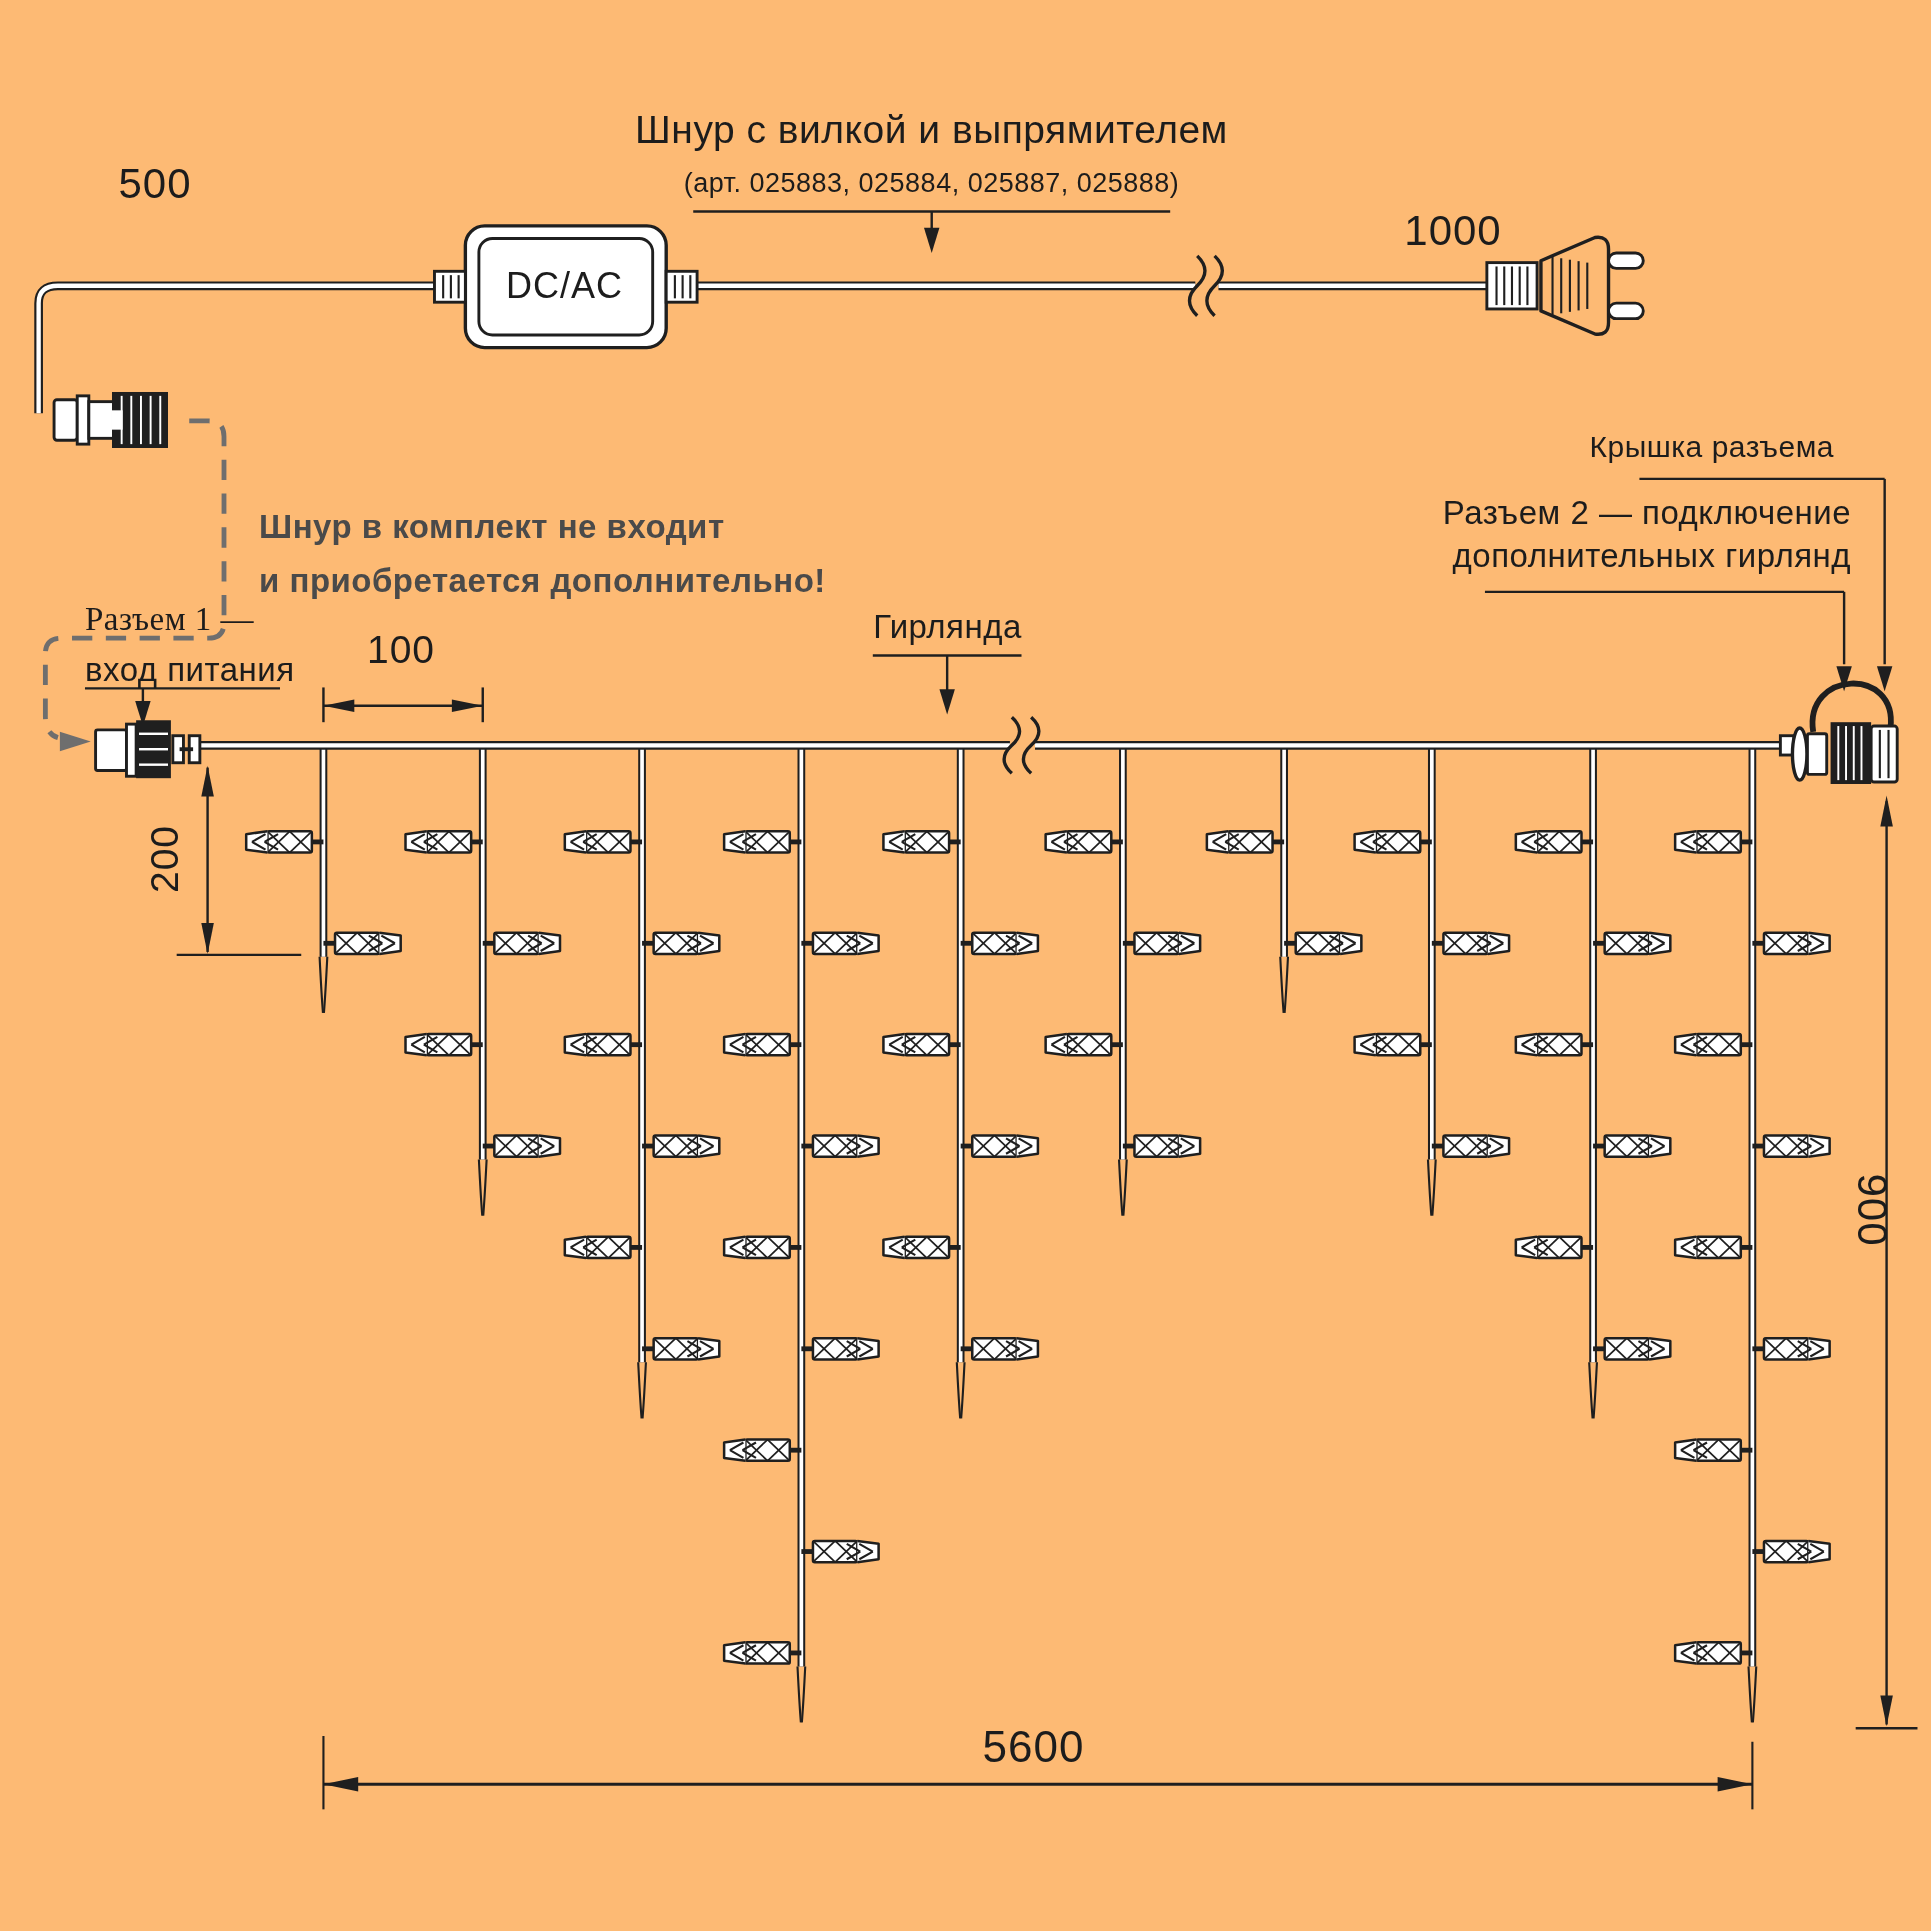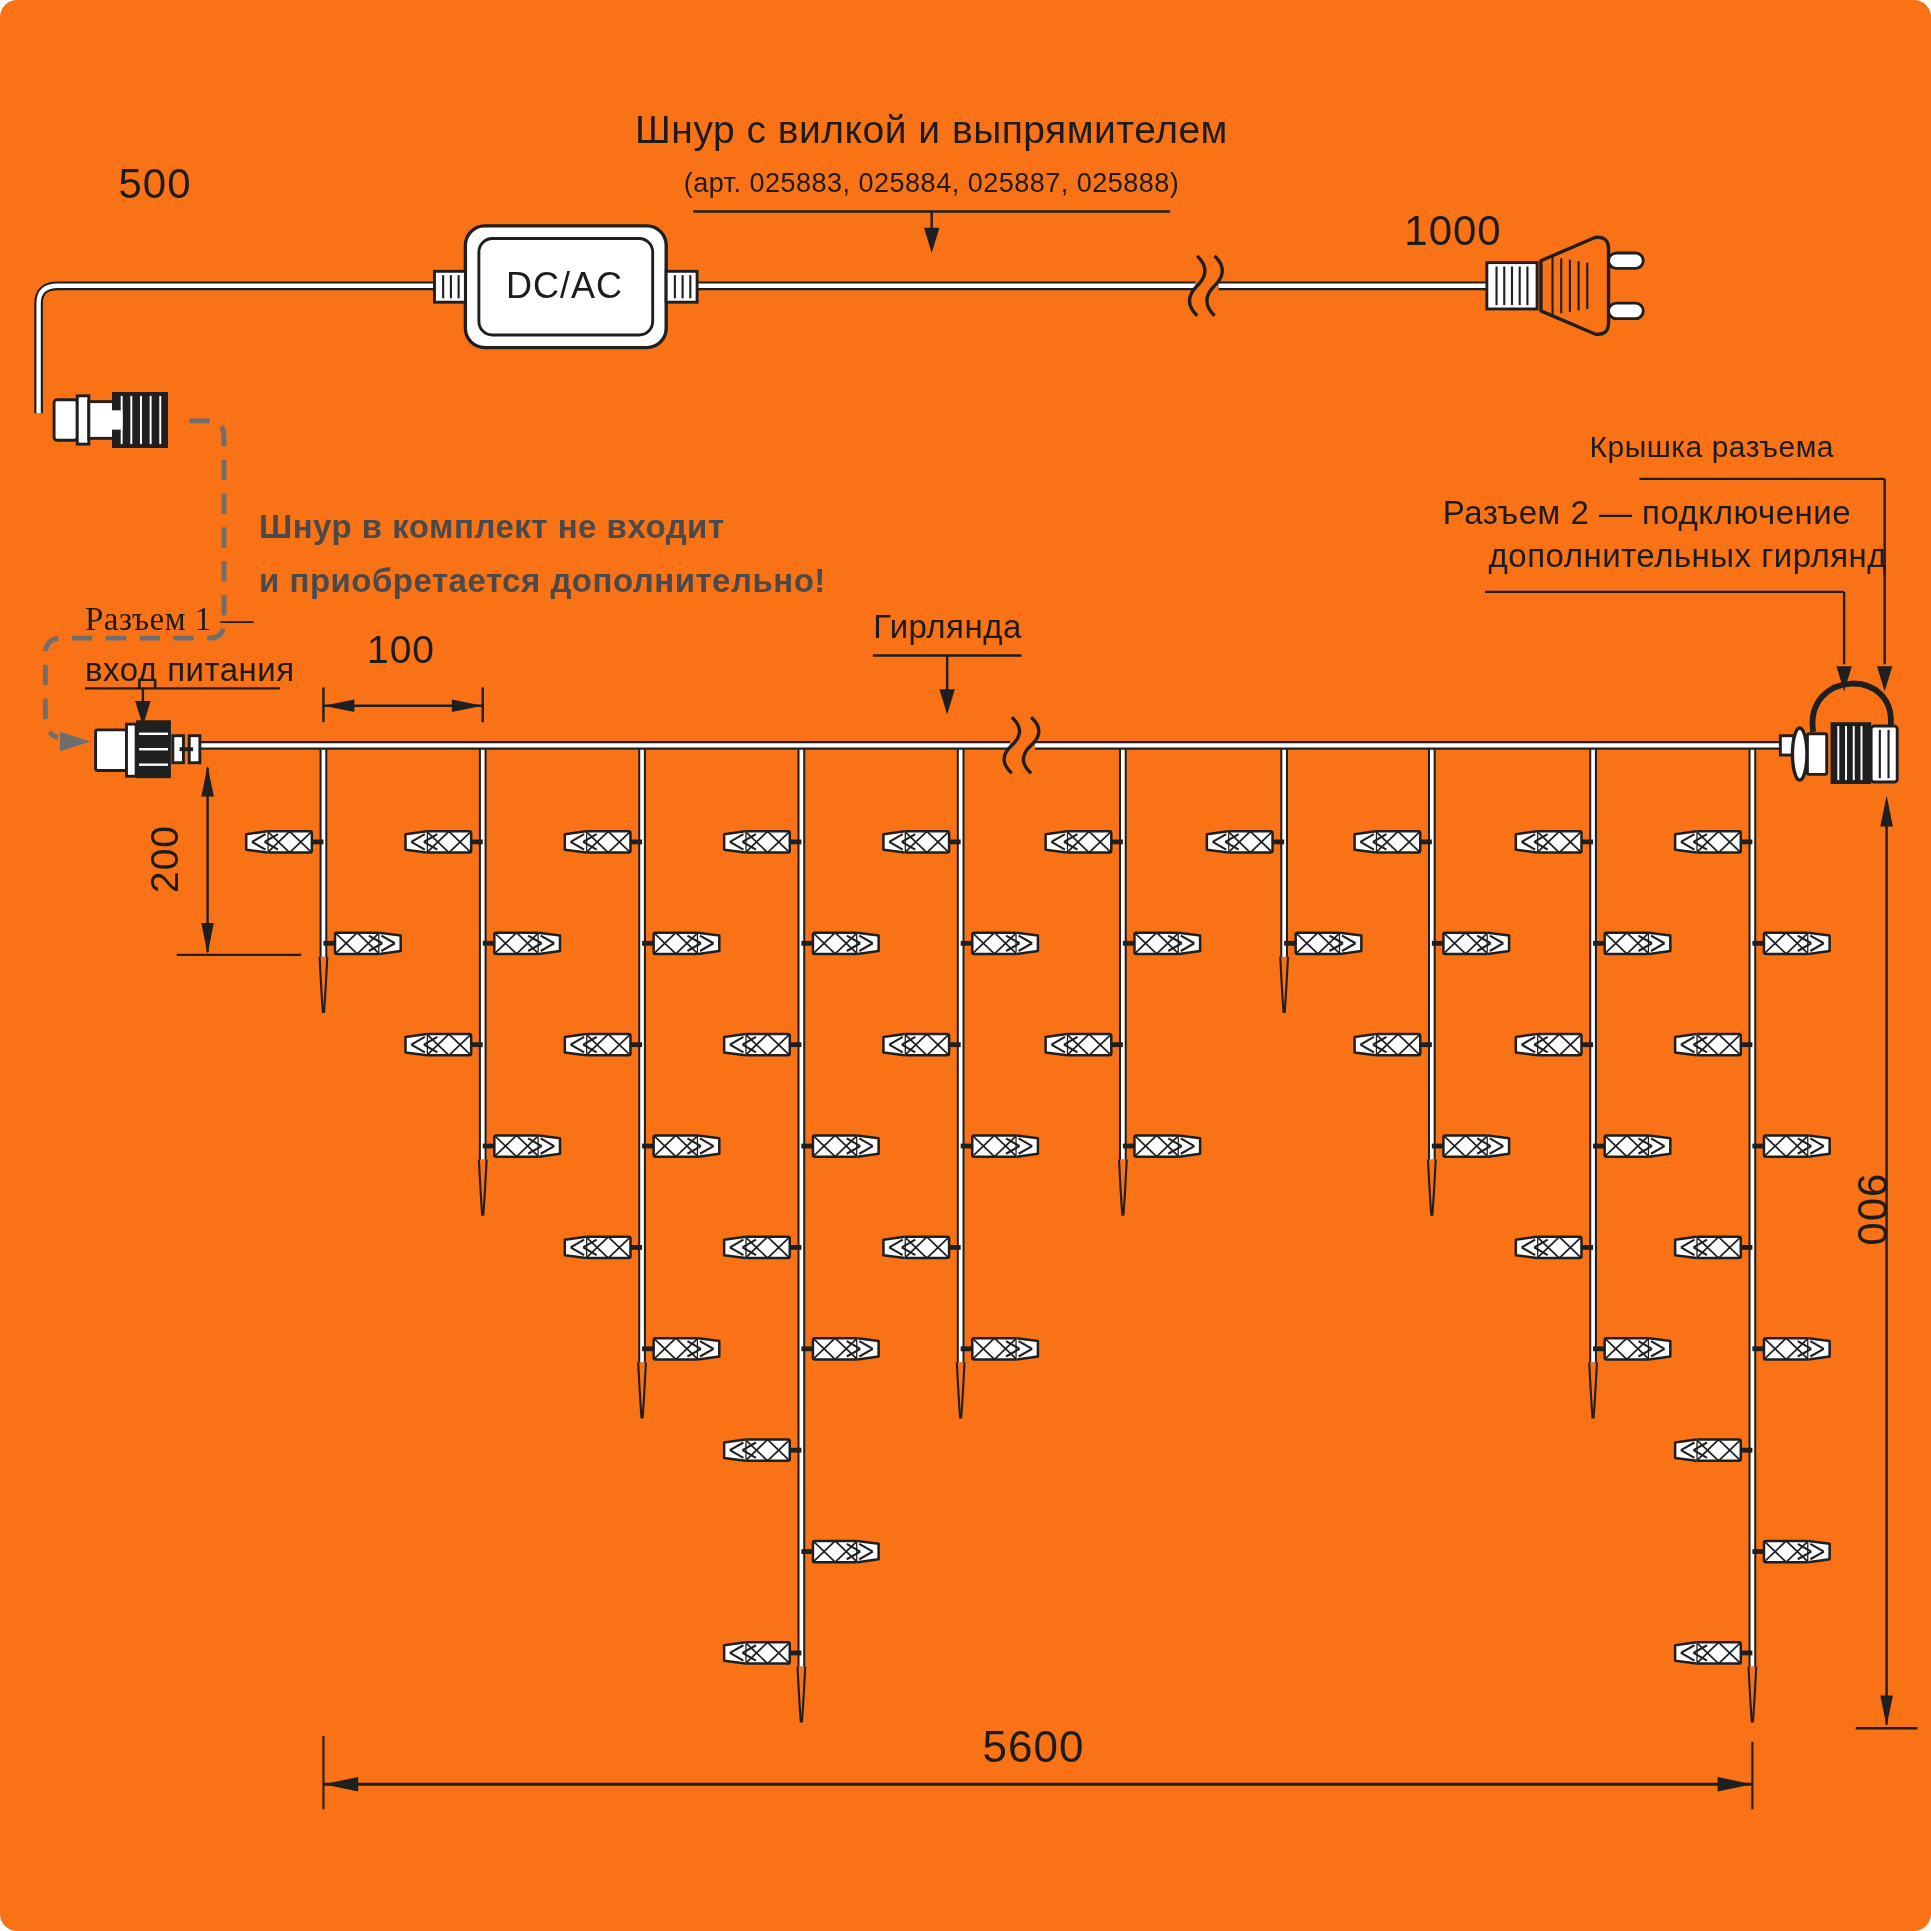--- a/index.html
+++ b/index.html
@@ -1,17 +1,17 @@
 <!DOCTYPE html>
 <html><head>
 <meta charset="utf-8">
 <style>
   html,body{margin:0;padding:0;background:#fff;}
-  #page{position:relative;width:1931px;height:1931px;background:#f97316;overflow:hidden;
-        font-family:"Liberation Sans",sans-serif;border-radius:17px;}
+  #page{position:relative;width:1931px;height:1931px;background:#fdba74;overflow:hidden;
+        font-family:"Liberation Sans",sans-serif;}
   #diagram-svg{position:absolute;left:0;top:0;}
   .lbl{position:absolute;color:#1c1c1c;white-space:nowrap;line-height:1.15;
        font-family:"Liberation Sans",sans-serif;letter-spacing:0.5px;}
   .center{text-align:center;}
   .right{text-align:right;}
   .num{letter-spacing:1px;}
   .note{font-weight:bold;color:#4a4a4a;}
   .rotccw{transform:rotate(-90deg);}
   .rotcw{transform:rotate(90deg);}
 </style>
@@ -696,20 +696,20 @@
   <div class="lbl note" style="left:259px;top:562px;font-size:33px;">и приобретается дополнительно!</div>
   <div class="lbl note" style="left:259px;top:508px;font-size:33px;">Шнур в комплект не входит</div>
 
   <div class="lbl" style="left:85px;top:601px;font-size:33px;font-family:Liberation Serif, serif;">Разъем 1 —</div>
   <div class="lbl" style="left:85px;top:651px;font-size:33px;">вход питания</div>
 
   <div class="lbl center" style="left:848px;top:608px;width:199px;font-size:33px;">Гирлянда</div>
 
   <div class="lbl right" style="left:1448px;top:430px;width:386px;font-size:30px;">Крышка разъема</div>
   <div class="lbl right" style="left:1388px;top:494px;width:463px;font-size:33px;">Разъем 2 — подключение</div>
-  <div class="lbl right" style="left:1424px;top:537px;width:463px;font-size:33px;">дополнительных гирлянд</div>
+  <div class="lbl right" style="left:1388px;top:537px;width:463px;font-size:33px;">дополнительных гирлянд</div>
 
   <div class="lbl center num" style="left:341px;top:628px;width:120px;font-size:39px;">100</div>
   <div class="lbl center num rotccw" style="left:106px;top:838px;width:116px;height:42px;font-size:39px;">200</div>
   <div class="lbl center num rotcw" style="left:1812px;top:1189px;width:126px;height:42px;font-size:42px;">900</div>
   <div class="lbl center num" style="left:966px;top:1722px;width:135px;font-size:44px;">5600</div>
 </div>
 
 
 </body></html>

